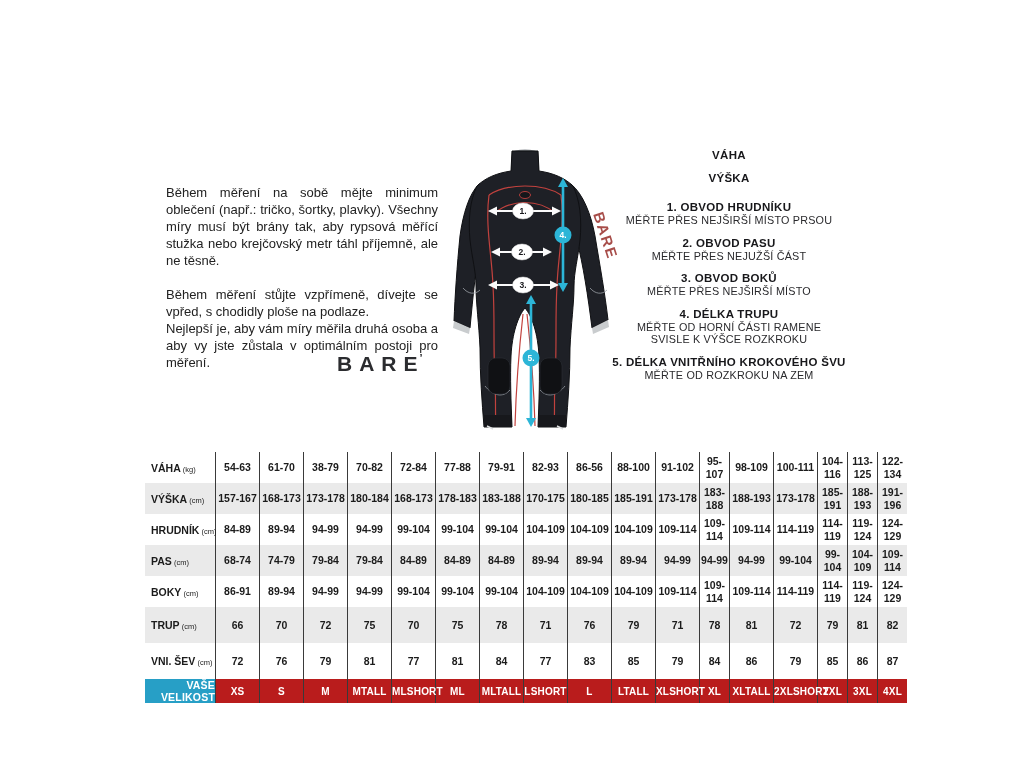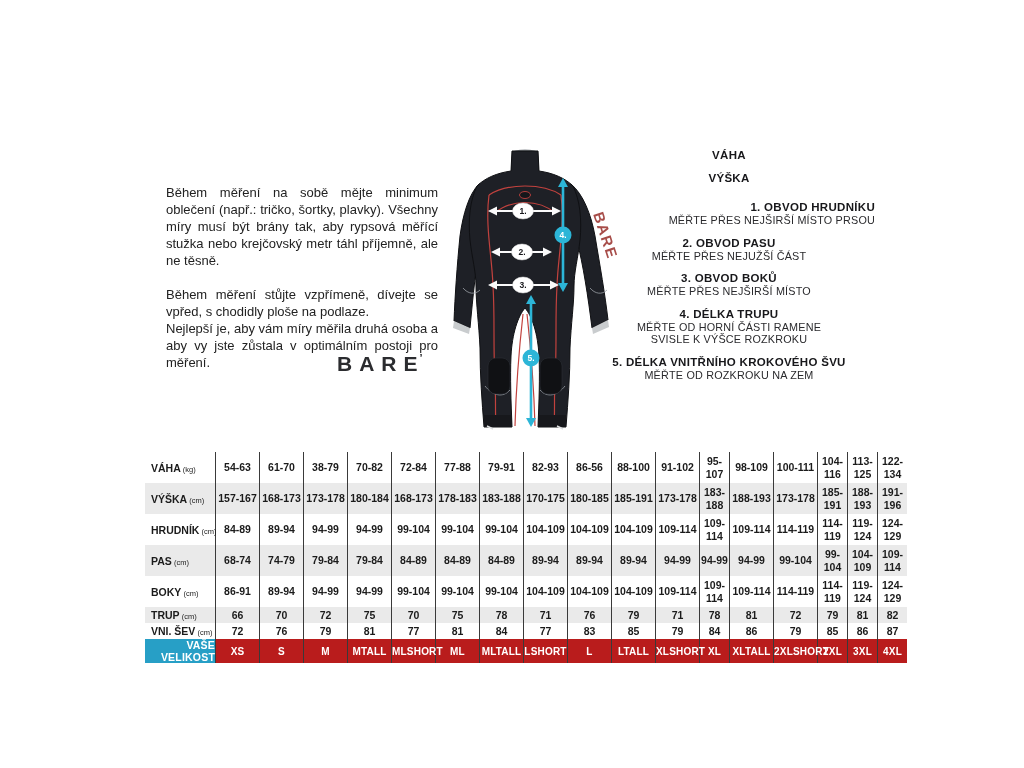--- a/index.html
+++ b/index.html
@@ -13,35 +13,35 @@
   .intro p.gap{margin-top:17px;}
 
   
   .brand{position:absolute;left:337px;top:352px;font-size:21px;font-weight:700;
          letter-spacing:7px;color:#2b2c2f;white-space:nowrap;}
   .brand .mark{font-size:11px;vertical-align:top;letter-spacing:0;margin-left:-5px;}
 
   
   .instructions{position:absolute;left:583px;top:149px;width:292px;text-align:center;color:#17171a;}
   .ins-item{margin-bottom:10px;}
-  .ins-item.gap{margin-top:16px;text-align:right;}
+  .ins-item.gap{margin-top:16px;}
   .ins-title{font-size:11.5px;font-weight:700;line-height:13px;letter-spacing:0.3px;}
   .ins-line{font-size:10.8px;line-height:12.5px;letter-spacing:0.2px;color:#2a2a2d;}
 
   
   .suit-wrap{position:absolute;left:435px;top:138px;width:200px;height:320px;}
 
   
   .size-table{position:absolute;left:145px;top:452px;width:739px;border-collapse:collapse;
               table-layout:fixed;}
   .size-table td{padding:0;background:#fff;vertical-align:middle;}
   .size-table td + td{border-left:1px solid #3a3a3a;}
   .size-table tr.shade td{background:#eaeaea;}
   .size-table tr.tall td{height:31px;}
-  .size-table tr.short td{height:16px;}
+  .size-table tr.short td{height:36px;}
   .size-table tr.sizes td{height:20px;background:#b91c1c;color:#fff;}
   .rowlabel{width:64px;font-size:10.5px;font-weight:700;text-align:left;padding-left:6px !important;
             color:#1b1b1b;white-space:nowrap;}
   .rowlabel .unit{font-size:7.5px;font-weight:400;}
   .val{width:43px;font-size:10.5px;font-weight:700;text-align:center;color:#1b1b1b;line-height:1.15;}
   .val.narrow{width:29px;}
   .sizecell{width:43px;font-size:10px;font-weight:700;text-align:center;letter-spacing:0.2px;}
   .sizecell.narrow{width:29px;}
   .sizelabel{background:#279fc6 !important;font-size:10.5px;font-weight:700;text-align:right;
              padding-left:6px !important;letter-spacing:0.2px;}

